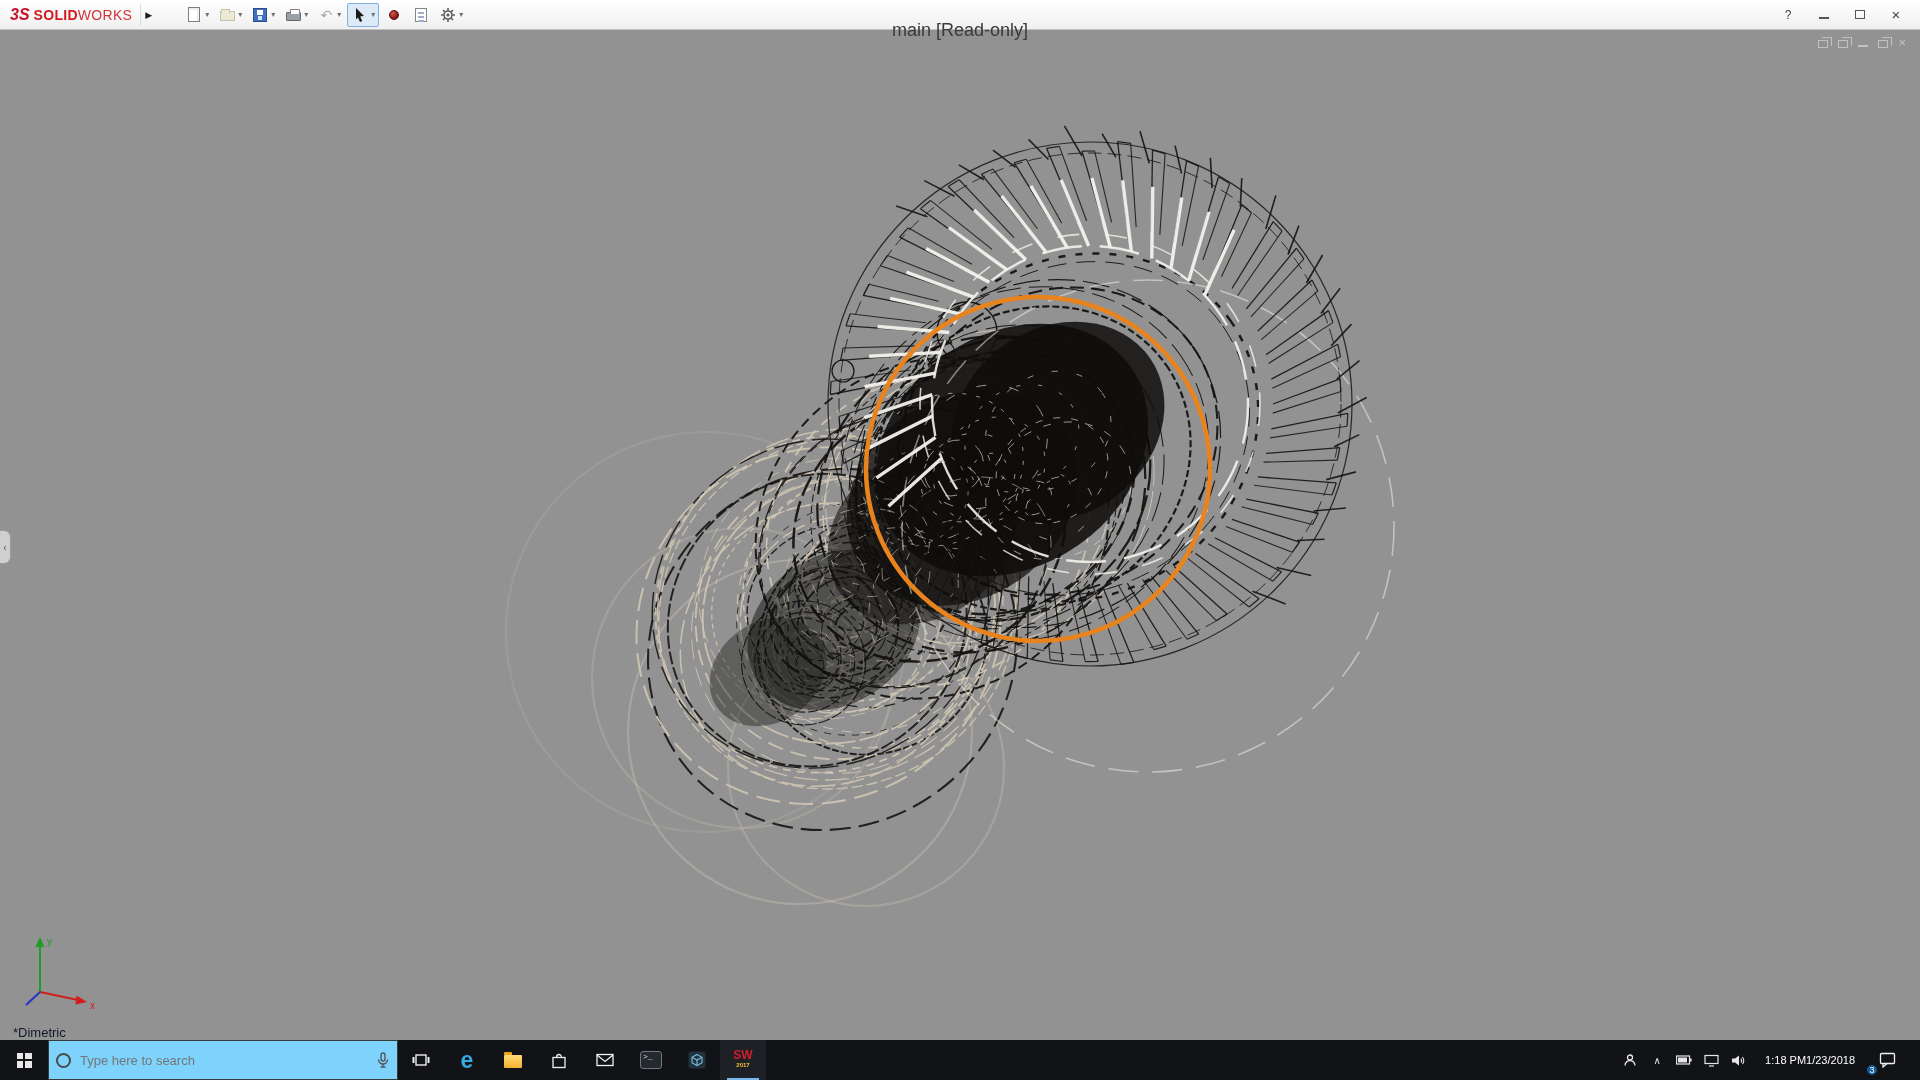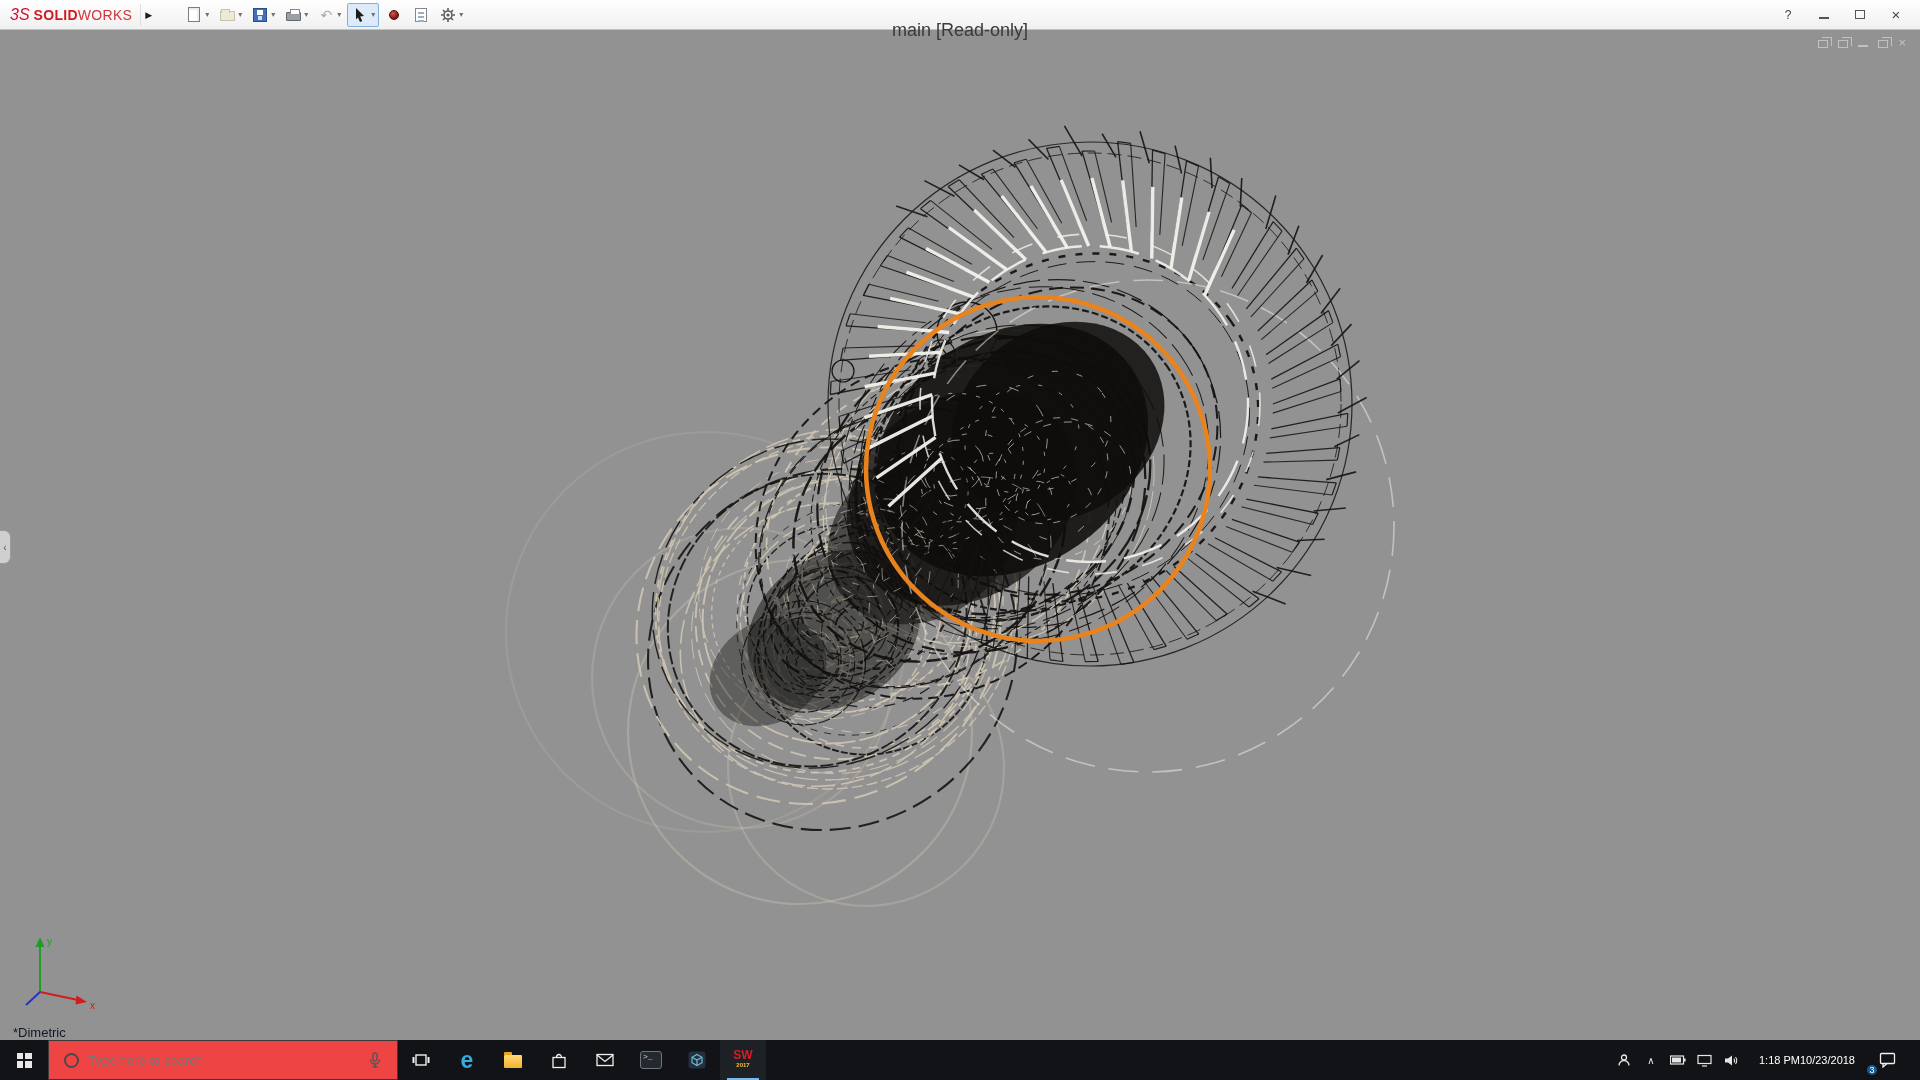--- a/index.html
+++ b/index.html
@@ -1,21 +1,21 @@
 <!DOCTYPE html>
 <html><head>
 <meta charset="utf-8">
 <style>
   * { margin:0; padding:0; box-sizing:border-box; }
   html,body { width:1920px; height:1080px; overflow:hidden; font-family:"Liberation Sans", sans-serif; background:#929292; }
 
   
   .titlebar { position:absolute; top:0; left:0; right:0; height:30px; background:linear-gradient(#ffffff,#f0f0f0); border-bottom:1px solid #c2c2c2; display:flex; align-items:center; z-index:30; }
   .brand { display:flex; align-items:baseline; gap:4px; padding:0 8px 0 10px; }
-  .logo-glyph { color:#c8102e; font-style:italic; font-weight:normal; font-size:16px; }
+  .logo-glyph { color:#c8102e; font-style:italic; font-weight:bold; font-size:16px; }
   .brand-bold { color:#d01a21; font-weight:700; font-size:14px; letter-spacing:.3px; }
   .brand-light { color:#d0353a; font-weight:300; font-size:14px; letter-spacing:.3px;margin-top:12px; }
   .menu-expand { width:16px; height:22px; display:flex; align-items:center; justify-content:center; font-size:9px; color:#1a1a1a; border-left:1px solid #dcdcdc; cursor:pointer; }
   .toolbar { display:flex; align-items:center; gap:3px; margin-left:26px; }
   .tb-btn { display:flex; align-items:center; gap:2px; padding:2px 3px; height:24px; border-radius:2px; }
   .tb-btn.pressed { border:1px solid #7fb0e0; background:#ddebf9; }
   .tb-caret { font-size:8px; color:#707070; }
   .ic { display:flex; align-items:center; justify-content:center; width:18px; height:18px; }
   .icon-page { width:12px; height:15px; background:#fff; border:1px solid #7d7d7d; box-shadow:inset -2px 2px 0 rgba(0,0,0,.07); }
   .icon-folder { width:15px; height:10px; background:#e6ddb2; border:1px solid #97906c; position:relative; opacity:.5; margin-top:3px; }
@@ -46,21 +46,21 @@
   .dc-close { color:#ececec; font-size:13px; line-height:10px; }
   .fm-tab { position:absolute; left:0; top:500px; width:11px; height:34px; background:#cfcfcf; border:1px solid #9b9b9b; border-left:none; border-radius:0 7px 7px 0; display:flex; align-items:center; justify-content:center; font-size:10px; color:#555; cursor:pointer; }
   .triad { position:absolute; left:6px; bottom:22px; }
   .view-label { position:absolute; left:13px; bottom:0; font-size:13px; color:#0f172a; }
 
   
   .taskbar { position:absolute; bottom:0; left:0; right:0; height:40px; background:#111316; display:flex; align-items:stretch; z-index:40; color:#fff; }
   .tb-start { width:48px; display:flex; align-items:center; justify-content:center; cursor:pointer; }
   .win-logo { width:15px; height:15px; display:grid; grid-template-columns:1fr 1fr; grid-template-rows:1fr 1fr; gap:2px; }
   .win-logo span { background:#e8e8e8; }
-  .tb-search { width:350px; background:#ef4444; display:flex; align-items:center; gap:9px; padding:0 15px; border:1px solid #3a3a3a; }
+  .tb-search { width:350px; background:#7dd3fc; display:flex; align-items:center; gap:9px; padding:0 7px; border:1px solid #3a3a3a; }
   .cortana-ring { width:15px; height:15px; border:2px solid #4a4a4a; border-radius:50%; flex:0 0 auto; }
   .tb-search input { flex:1; border:none; outline:none; font-size:13px; color:#333; font-family:"Liberation Sans", sans-serif; background:transparent; }
   .tb-apps { display:flex; align-items:stretch; }
   .tb-app { width:46px; display:flex; align-items:center; justify-content:center; position:relative; cursor:pointer; }
   .tb-app.active { background:#1d2126; }
   .tb-app.active::after { content:""; position:absolute; bottom:0; left:7px; right:7px; height:2px; background:#76b9ed; }
   .edge-e { font-size:23px; font-weight:bold; color:#35abe2; }
   .folder-ic { width:18px; height:13px; background:linear-gradient(#ffd976,#f2b22e); border-radius:1px; position:relative; margin-top:3px; }
   .folder-ic::before { content:""; position:absolute; top:-3px; left:0; width:8px; height:3px; background:#e8a31c; border-radius:1px 1px 0 0; }
   .console-ic { width:22px; height:18px; background:#24292e; border:1px solid #6d757d; border-radius:3px; color:#d6dde4; font-family:"Liberation Mono", monospace; font-size:8px; padding:1px 2px; line-height:8px; }
@@ -592,21 +592,21 @@
         </svg>
     </span>
     <span class="tray-ic">
       <svg width="15" height="13" viewBox="0 0 15 13">
           <polygon points="1,4.5 4,4.5 8,1.5 8,11.5 4,8.5 1,8.5" fill="#e6e6e6"></polygon>
           <path d="M10 4.5 a4 4 0 0 1 0 4 M11.5 3 a6 6 0 0 1 0 7" stroke="#e6e6e6" stroke-width="1.1" fill="none"></path>
         </svg>
     </span>
     <div class="tb-clock">
       <span>1:18 PM</span>
-      <span>10/23/2018</span>
+      <span>1/23/2018</span>
     </div>
     <div class="action-center">
       <svg width="17" height="16" viewBox="0 0 17 16">
           <g fill="none" stroke="#f0f0f0" stroke-width="1.3">
             <rect x="1.5" y="1.5" width="14" height="10" rx="1"></rect>
             <path d="M4 11.5 L4 15 L8 11.5"></path>
           </g>
         </svg>
       <span class="ac-badge">3</span>
     </div>

